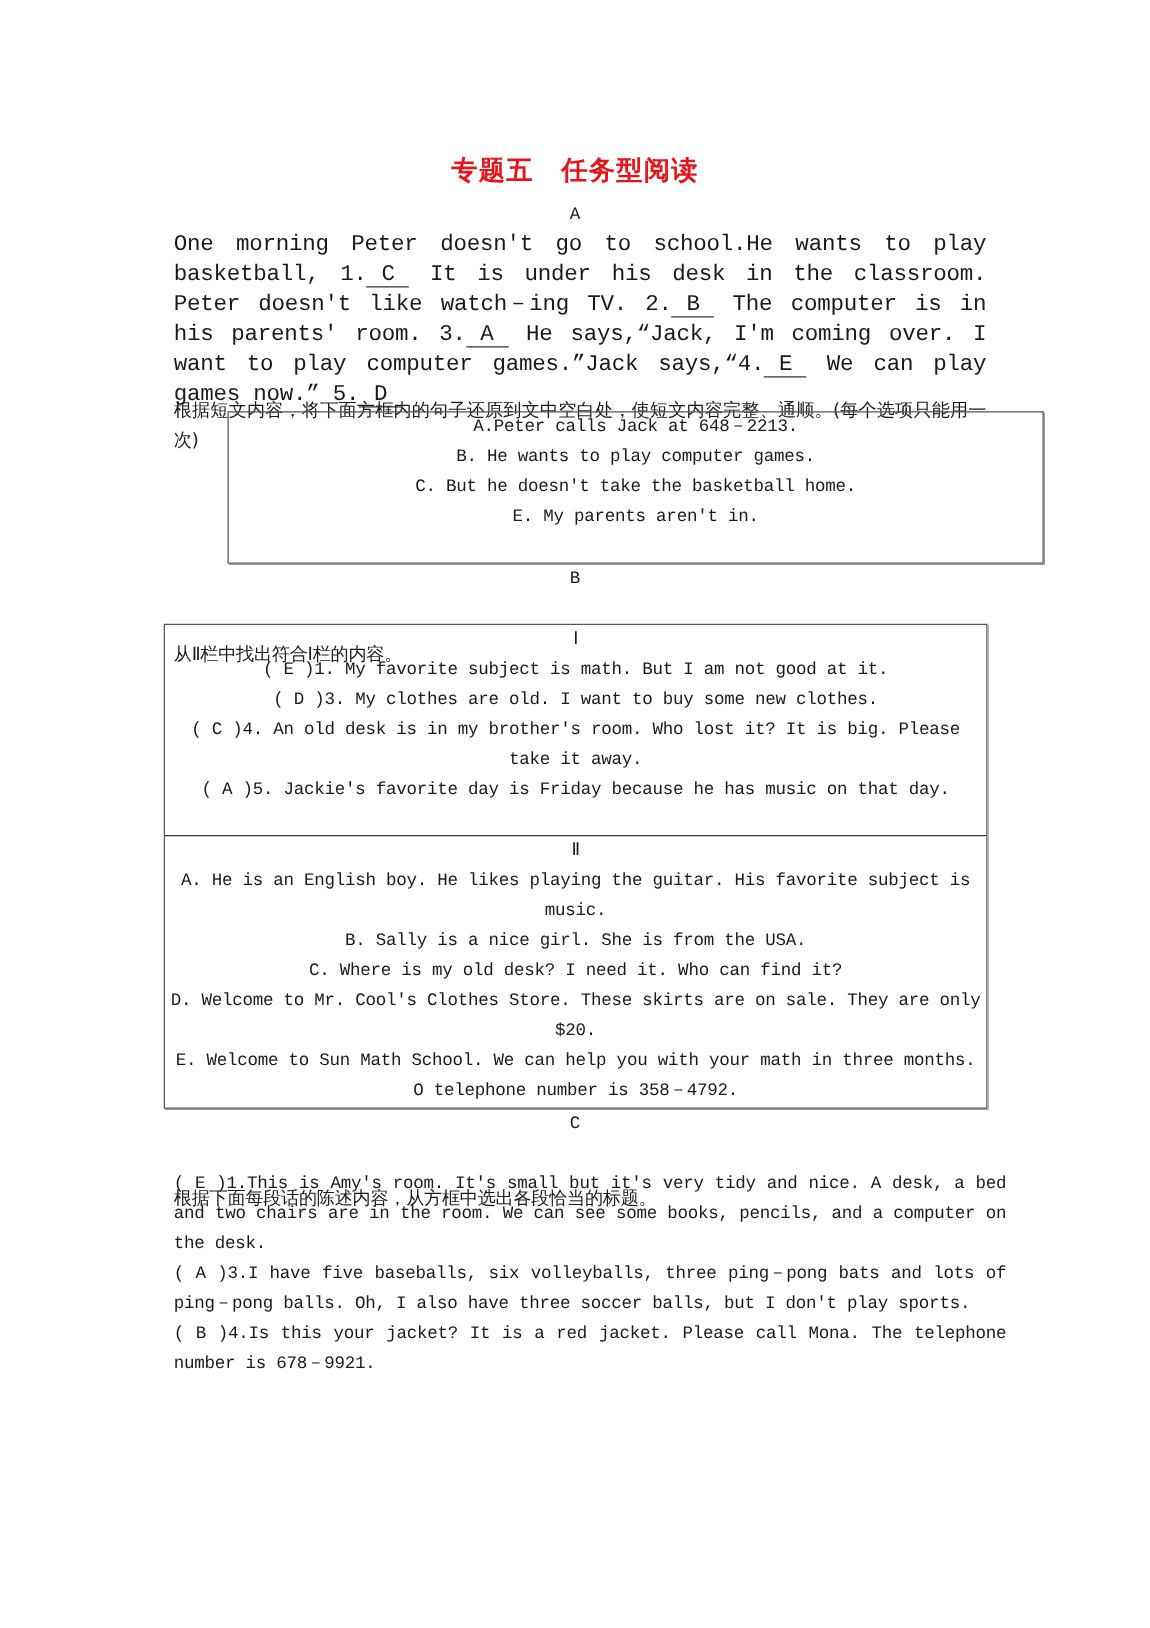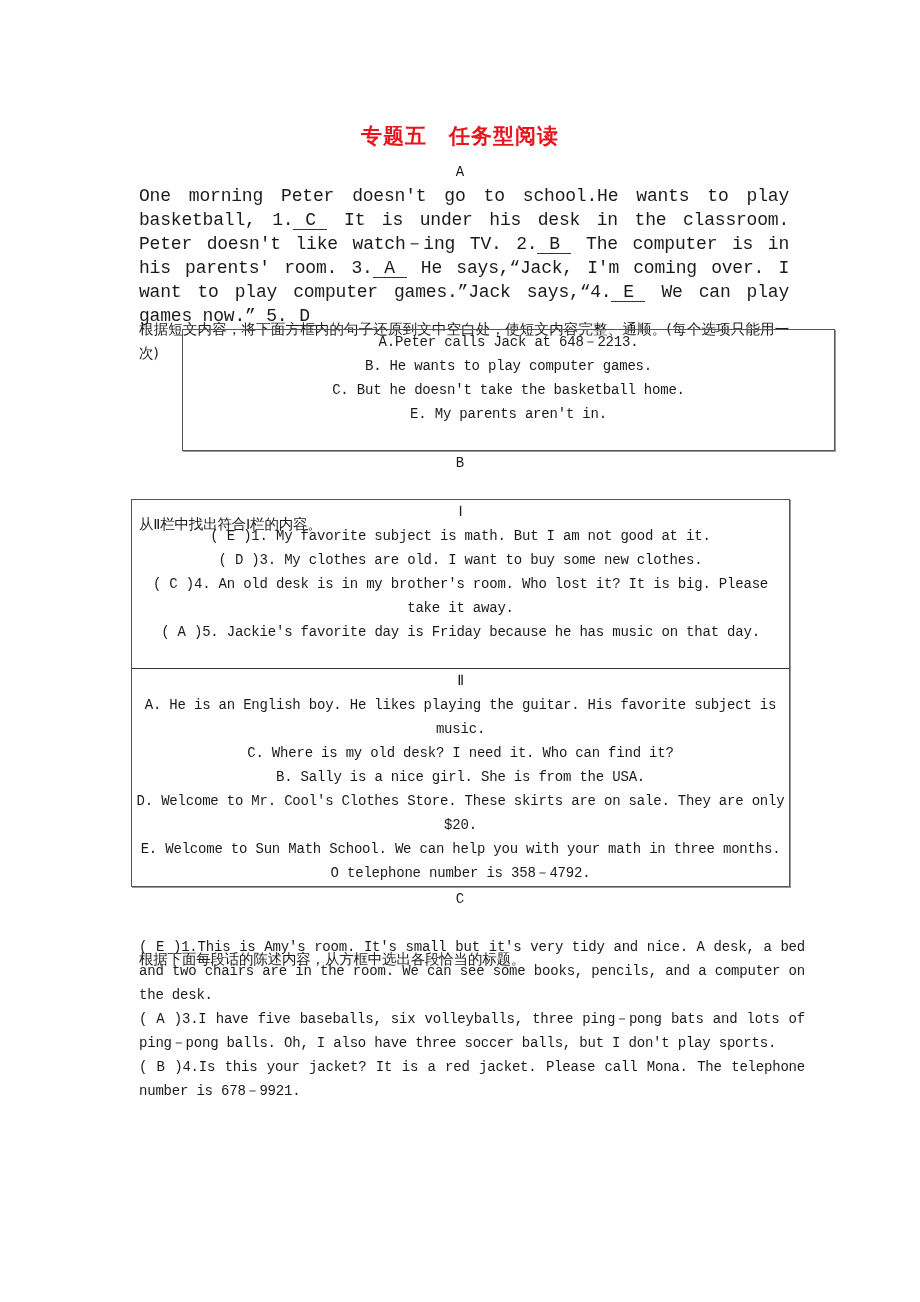--- a/index.html
+++ b/index.html
@@ -81,22 +81,22 @@
     <div class="part1">
       <div class="row">Ⅰ</div>
       <div class="row">(  E  )1. My favorite subject is math. But I am not good at it.</div>
       <div class="row">(  D  )3. My clothes are old. I want to buy some new clothes.</div>
       <div class="row">(  C  )4. An old desk is in my brother's room. Who lost it? It is big. Please take it away.</div>
       <div class="row">(  A  )5. Jackie's favorite day is Friday because he has music on that day.</div>
     </div>
     <div class="part2">
       <div class="row">Ⅱ</div>
       <div class="row">A. He is an English boy. He likes playing the guitar. His favorite subject is music.</div>
+      <div class="row">B. Sally is a nice girl. She is from the USA.</div>
       <div class="row">C. Where is my old desk? I need it. Who can find it?</div>
-      <div class="row">B. Sally is a nice girl. She is from the USA.</div>
       <div class="row">D. Welcome to Mr. Cool's Clothes Store. These skirts are on sale. They are only $20.</div>
       <div class="row">E. Welcome to Sun Math School. We can help you with your math in three months. O telephone number is 358－4792.</div>
     </div>
   </div>
 
   <div class="sec-label" style="top:887px;">C</div>
   <div class="para cn" style="top:911px;">根据下面每段话的陈述内容，从方框中选出各段恰当的标题。</div>
 
   <div class="c-items" style="top:935px;">
     <div class="c-item">(  E  )1.This is Amy's room. It's small but it's very tidy and nice. A desk, a bed and two chairs are in the room. We can see some books, pencils, and a computer on the desk.</div>

